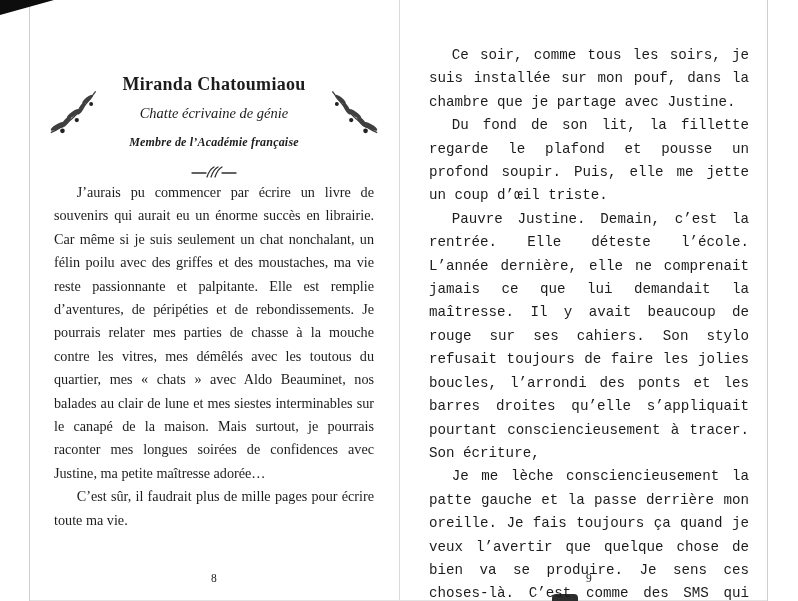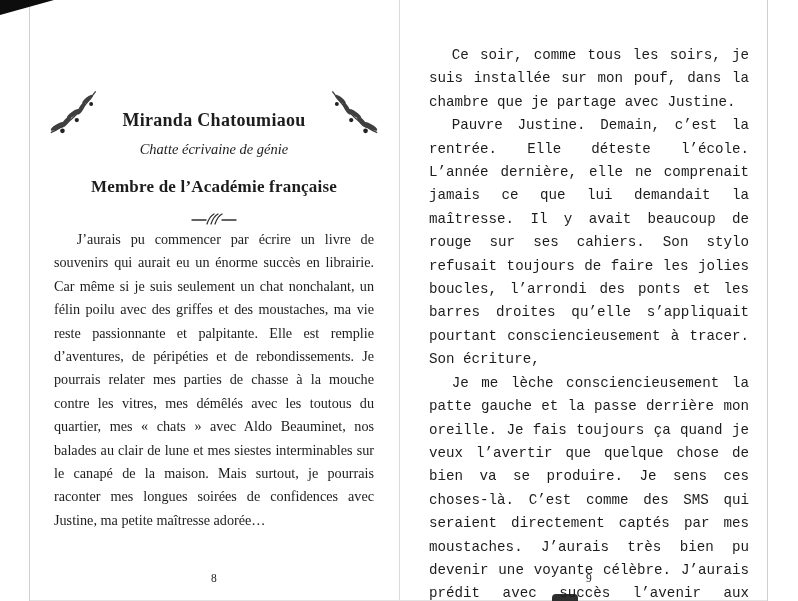--- a/index.html
+++ b/index.html
@@ -43,27 +43,27 @@
   .page { position:absolute; top:0; height:100%; }
   .page.left  { left:30px;  width:369px; }
   .page.right { left:400px; width:367px; }
   .col { position:absolute; width:320px; }
   .page.left  .col { left:24px; top:70px; }
   .page.right .col { left:29px; top:44px;font-family:Liberation Mono, monospace; }
 
   
   .chapter-header { position:relative; text-align:center; padding-top:4px; }
   .book-title {
-    font-size:18px; font-weight:bold; letter-spacing:.3px;margin-top:36px;
+    font-size:18px; font-weight:bold; letter-spacing:.3px;
   }
   .book-subtitle {
     font-style:italic; font-size:14.5px; margin-top:10px;
   }
   .book-affiliation {
-    font-weight:bold; font-size:17px; margin-top:19px; letter-spacing:.2px;
+    font-weight:bold; font-size:12px; margin-top:13px; letter-spacing:.2px;font-style:italic;
   }
   .branch { position:absolute; top:16px; width:58px; height:52px; }
   .branch.lhs { left:-8px; }
   .branch.rhs { right:-8px; transform:scaleX(-1); }
   .divider-wrap { margin-top:15px; height:16px; text-align:center; }
 
   
   .body-text {
     text-align:justify;
     font-size:14.2px;
@@ -136,29 +136,31 @@
               <path d="M17 12 C 19 6, 22 3, 24 2"></path>
               <path d="M21 12 C 23 6, 26 3, 28 2"></path>
               <path d="M25 12 C 27 6, 30 3, 32 2"></path>
             </g>
           </svg>
         </div>
       </header>
 
       <div class="body-text">
         <p>J’aurais pu commencer par écrire un livre de souvenirs qui aurait eu un énorme succès en librairie. Car même si je suis seulement un chat nonchalant, un félin poilu avec des griffes et des moustaches, ma vie reste passionnante et palpitante. Elle est remplie d’aventures, de péripéties et de rebondissements. Je pourrais relater mes parties de chasse à la mouche contre les vitres, mes démêlés avec les toutous du quartier, mes « chats » avec Aldo Beauminet, nos balades au clair de lune et mes siestes interminables sur le canapé de la maison. Mais surtout, je pourrais raconter mes longues soirées de confidences avec Justine, ma petite maîtresse adorée…</p>
+        <p>C’est sûr, il faudrait plus de mille pages pour écrire toute ma vie.</p>
       </div>
     </div>
     <div class="pagenum">8</div>
   </section>
 
   <section class="page right">
     <div class="col">
       <div class="body-text">
         <p>Ce soir, comme tous les soirs, je suis installée sur mon pouf, dans la chambre que je partage avec Justine.</p>
+        <p>Du fond de son lit, la fillette regarde le plafond et pousse un profond soupir. Puis, elle me jette un coup d’œil triste.</p>
         <p>Pauvre Justine. Demain, c’est la rentrée. Elle déteste l’école. L’année dernière, elle ne comprenait jamais ce que lui demandait la maîtresse. Il y avait beaucoup de rouge sur ses cahiers. Son stylo refusait toujours de faire les jolies boucles, l’arrondi des ponts et les barres droites qu’elle s’appliquait pourtant consciencieusement à tracer. Son écriture,</p>
         <p>Je me lèche consciencieusement la patte gauche et la passe derrière mon oreille. Je fais toujours ça quand je veux l’avertir que quelque chose de bien va se produire. Je sens ces choses-là. C’est comme des SMS qui seraient directement captés par mes moustaches. J’aurais très bien pu devenir une voyante célèbre. J’aurais prédit avec succès l’avenir aux grandes stars du show-biz…</p>
       </div>
     </div>
     <div class="pagenum">9</div>
   </section>
 
 </div>
 
 </body></html>

